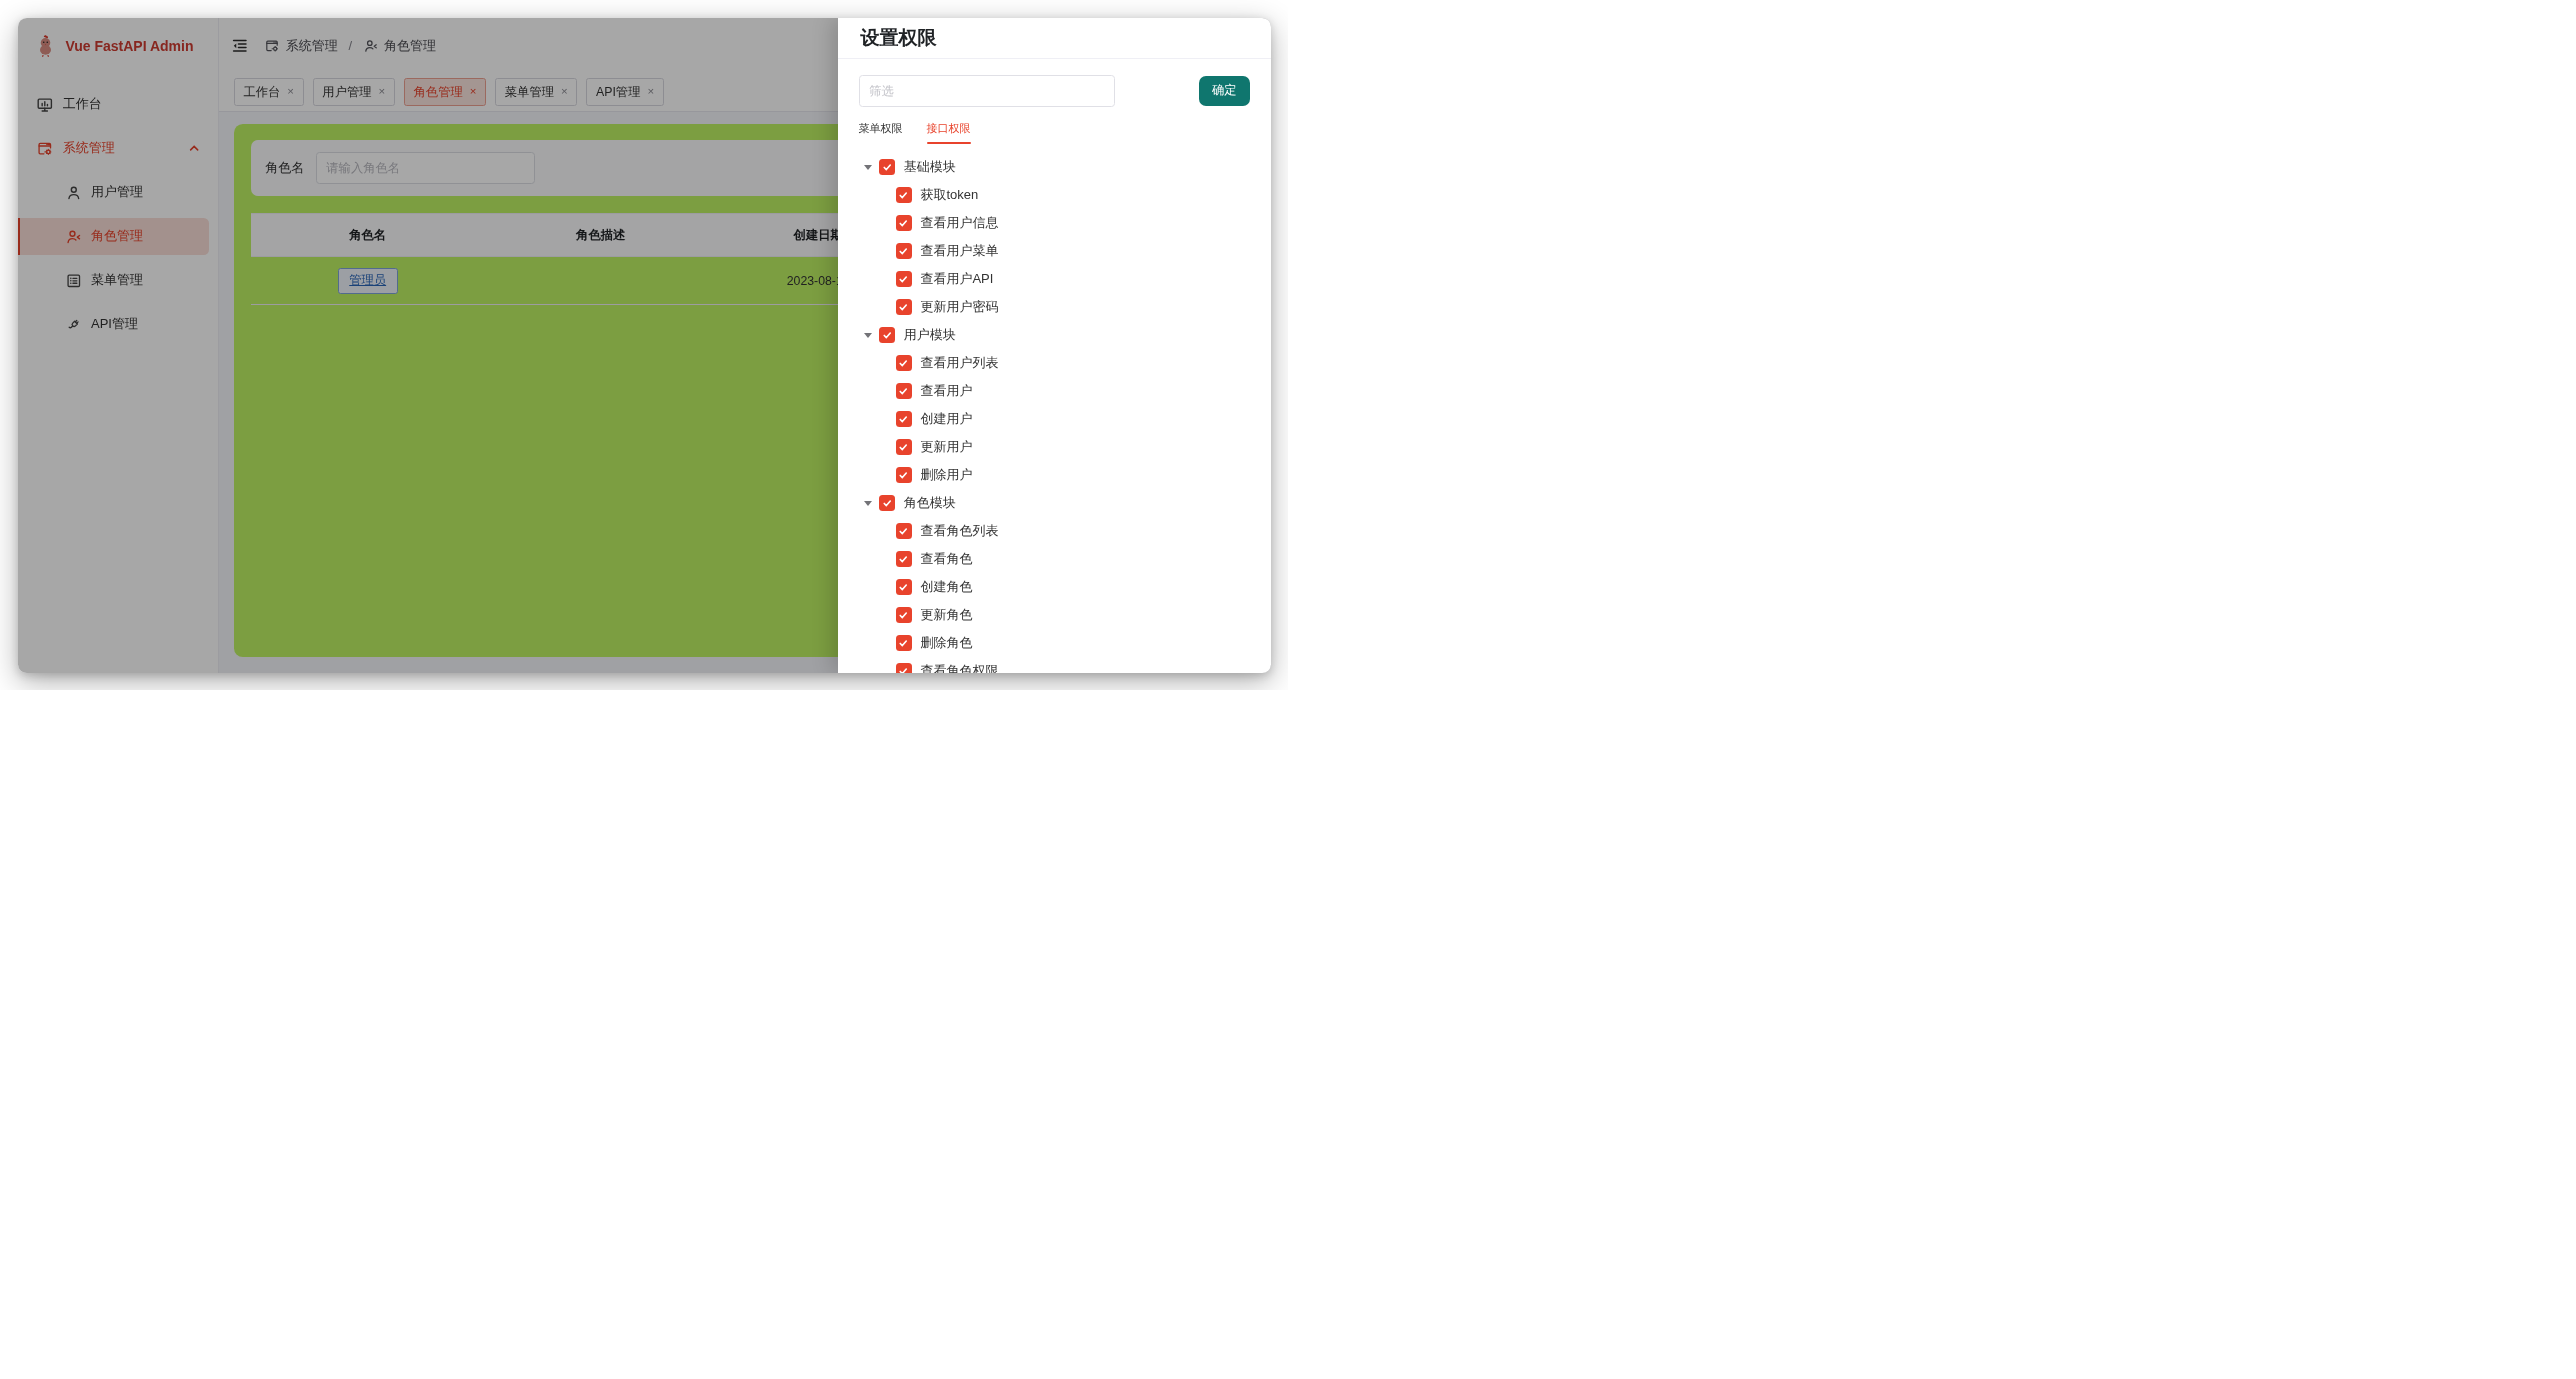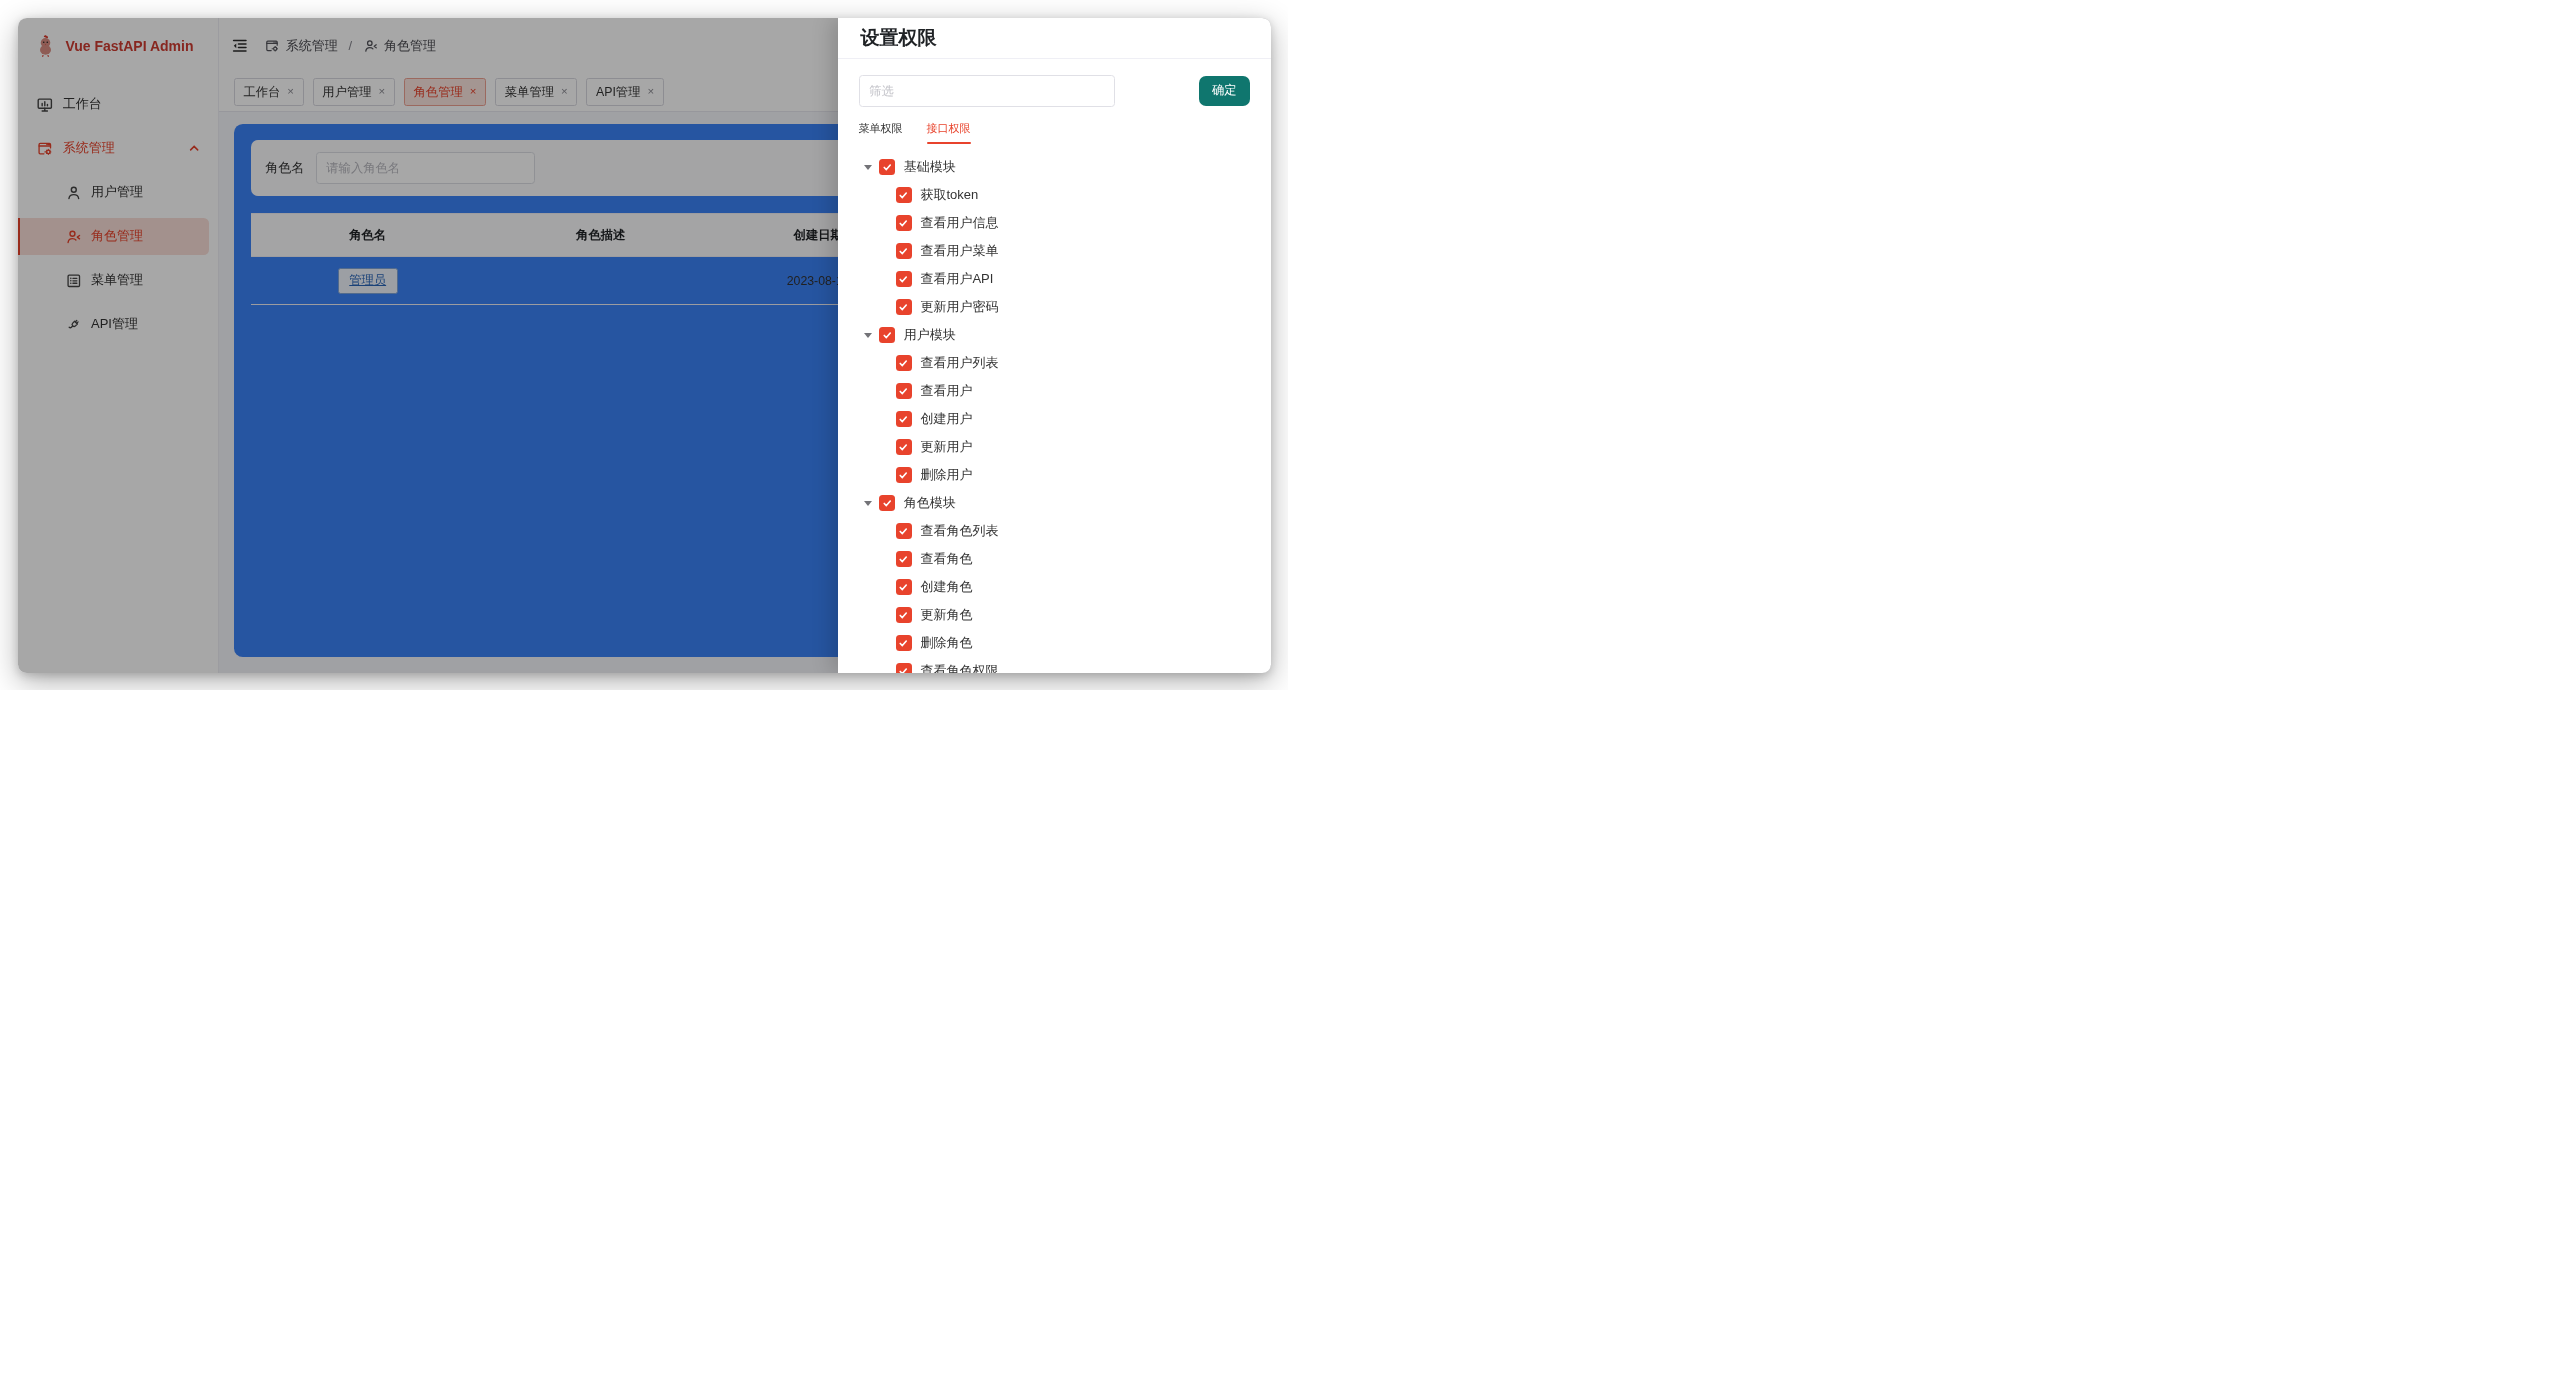--- a/index.html
+++ b/index.html
@@ -39,21 +39,21 @@
            align-items:center;gap:8.8px;padding:0 15px;}
   .tag-tab{display:flex;align-items:center;gap:7px;border:0.9px solid #d8d8df;background:#fff;
            border-radius:2.6px;padding:4.4px 8.8px;font-size:12.3px;color:#333;cursor:pointer;}
   .tag-tab .x{font-size:11.4px;color:#8a8a92;line-height:1;}
   .tag-tab .x::before{content:"×";}
   .tag-tab.current{color:#e8432c;border-color:#eg;border-color:#eda092;background:#fbe5df;}
   .tag-tab.current .x{color:#e8432c;}
   
   .content{flex:1;padding:12.3px 15px 16px 15px;display:flex;flex-direction:column;min-height:0;}
   .page-title{font-size:19.3px;font-weight:bold;color:#2a2a2a;margin:12.3px 0 19.3px 15px;}
-  .card{flex:1;background:#3b82f6;border-radius:8.8px;padding:16px 17.6px;min-height:0;}
+  .card{flex:1;background:#bef264;border-radius:8.8px;padding:16px 17.6px;min-height:0;}
   .searchband{background:#fafafc;border-radius:7px;height:56px;display:flex;align-items:center;
               gap:12.3px;padding:0 14px;}
   .searchband label{font-size:13px;color:#333;}
   .n-input{width:199px;height:30px;border:0.9px solid #dcdee4;border-radius:3.5px;background:#fff;
            font-size:12.3px;color:#333;padding:0 8.8px;outline:none;}
   .n-input::placeholder{color:#b8b8bf;}
   .rtable{margin-top:17.6px;font-size:12.3px;}
   .rtable .hrow{display:flex;background:#fafafc;border-top:0.9px solid #efeff5;
                 border-bottom:0.9px solid #efeff5;height:42px;align-items:center;font-weight:bold;color:#1f2225;}
   .rtable .drow{display:flex;height:47px;align-items:center;border-bottom:0.9px solid #efeff5;color:#333;}

